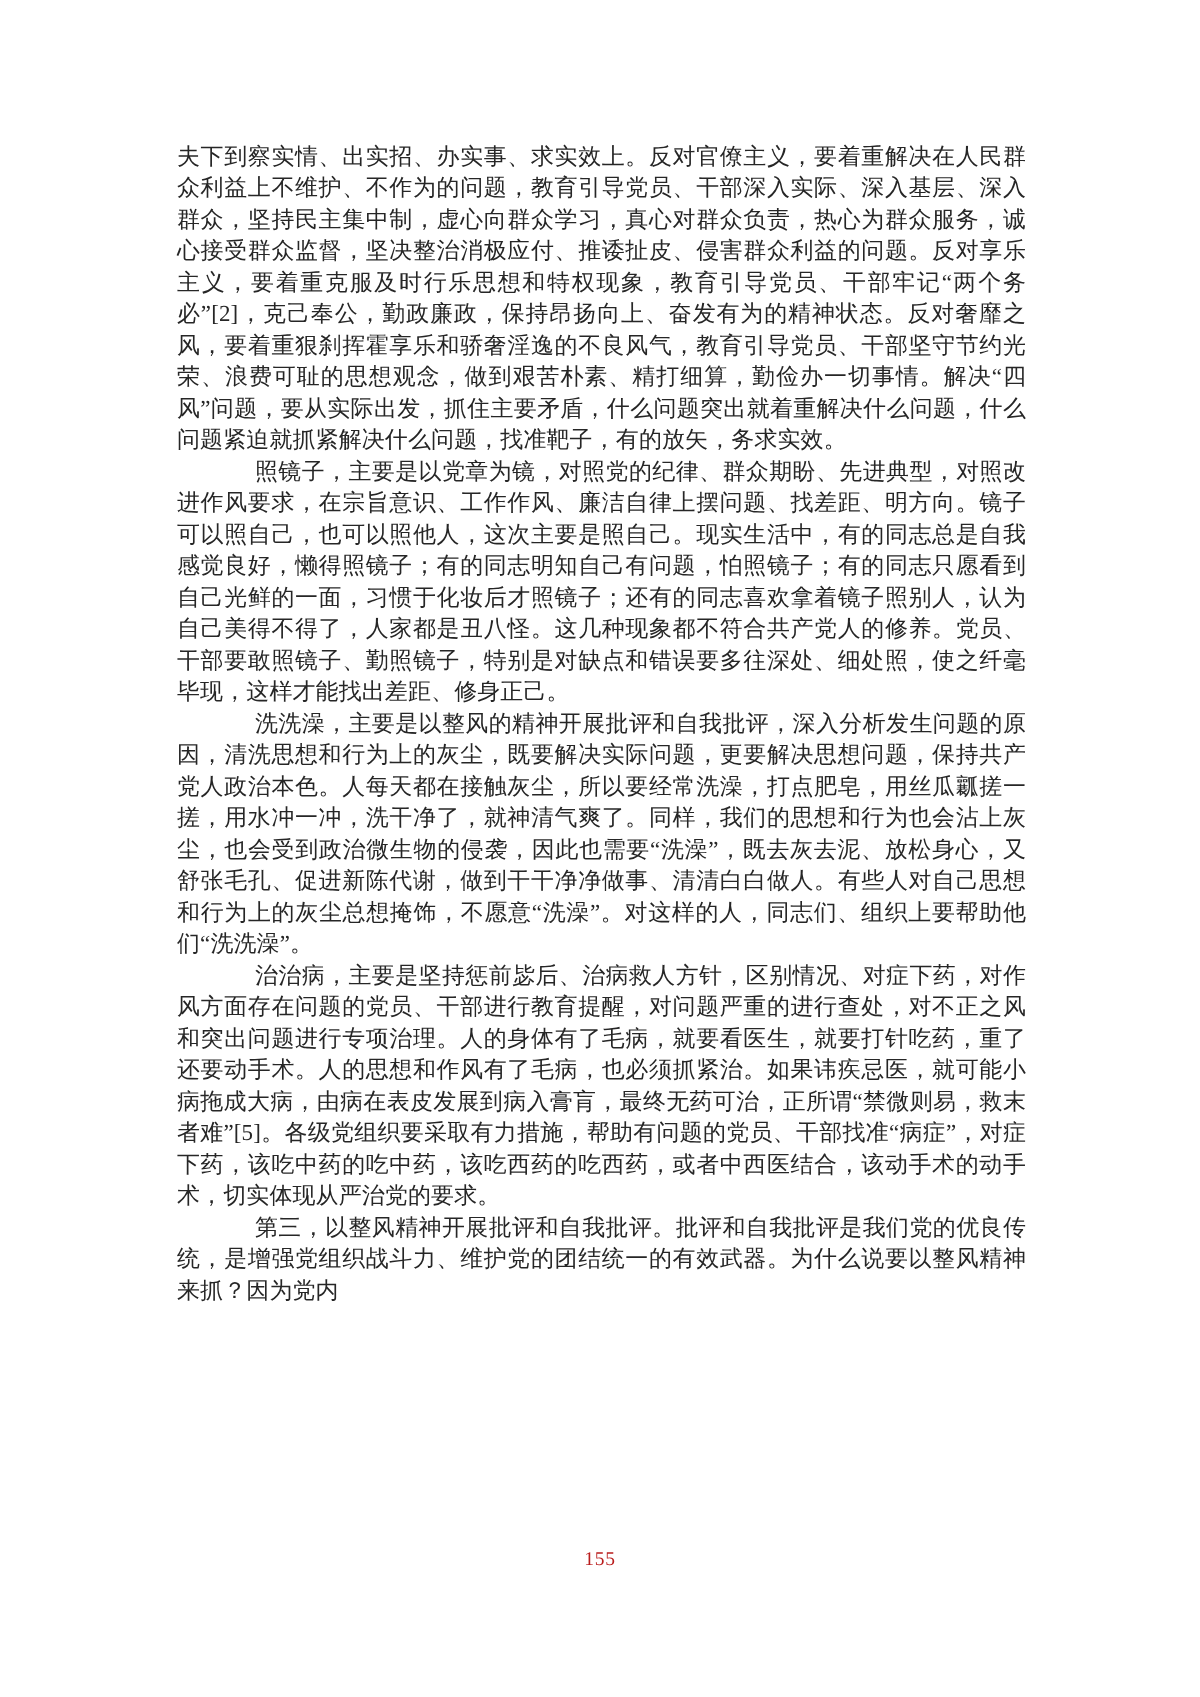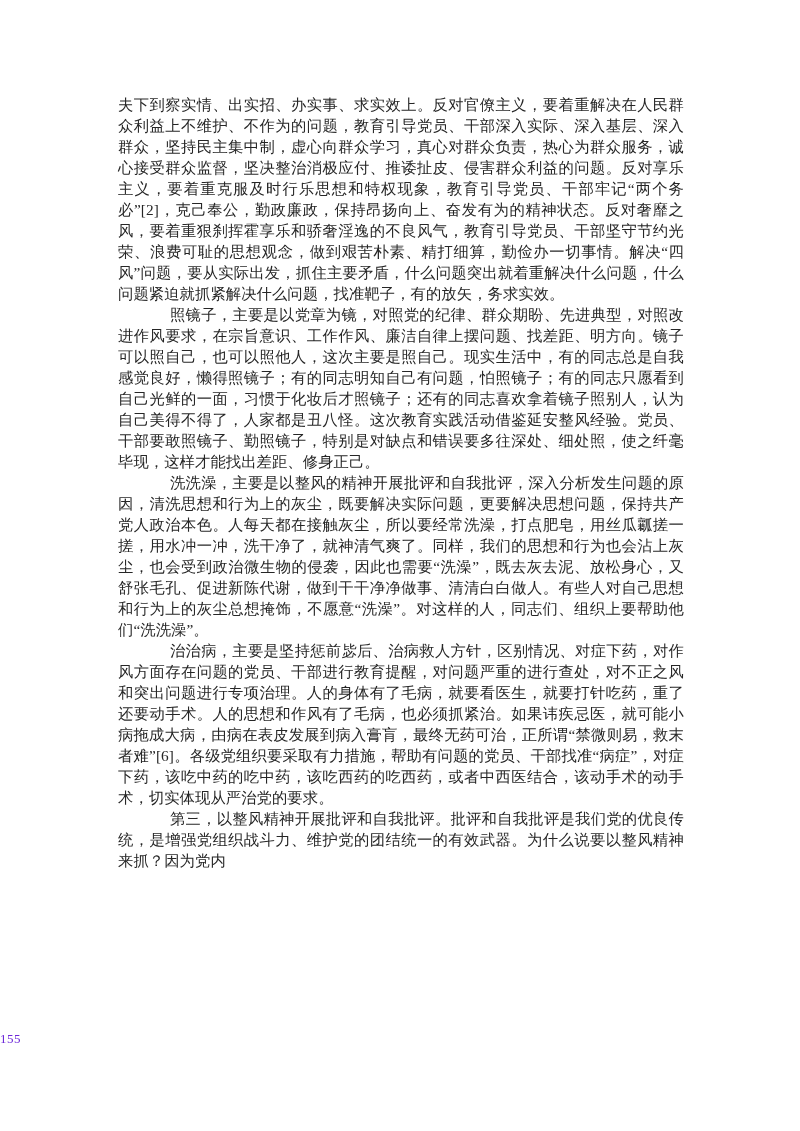--- a/index.html
+++ b/index.html
@@ -40,31 +40,31 @@
     text-indent: 0;
   }
   .para.indent {
     text-indent: 52px;
   }
   .page-number {
     position: absolute;
     left: 0;
     top: 1031px;
     width: 800px;
-    text-align: left;
+    text-align: center;
     font-size: 13px;
-    color: #6d28d9;
+    color: #b91c1c;
     letter-spacing: 0.5px;
   }
 </style>
 </head>
 <body>
 
 <div class="page">
   <div class="text-body">
       <p class="para">夫下到察实情、出实招、办实事、求实效上。反对官僚主义，要着重解决在人民群众利益上不维护、不作为的问题，教育引导党员、干部深入实际、深入基层、深入群众，坚持民主集中制，虚心向群众学习，真心对群众负责，热心为群众服务，诚心接受群众监督，坚决整治消极应付、推诿扯皮、侵害群众利益的问题。反对享乐主义，要着重克服及时行乐思想和特权现象，教育引导党员、干部牢记“两个务必”[2]，克己奉公，勤政廉政，保持昂扬向上、奋发有为的精神状态。反对奢靡之风，要着重狠刹挥霍享乐和骄奢淫逸的不良风气，教育引导党员、干部坚守节约光荣、浪费可耻的思想观念，做到艰苦朴素、精打细算，勤俭办一切事情。解决“四风”问题，要从实际出发，抓住主要矛盾，什么问题突出就着重解决什么问题，什么问题紧迫就抓紧解决什么问题，找准靶子，有的放矢，务求实效。</p>
-      <p class="para indent">照镜子，主要是以党章为镜，对照党的纪律、群众期盼、先进典型，对照改进作风要求，在宗旨意识、工作作风、廉洁自律上摆问题、找差距、明方向。镜子可以照自己，也可以照他人，这次主要是照自己。现实生活中，有的同志总是自我感觉良好，懒得照镜子；有的同志明知自己有问题，怕照镜子；有的同志只愿看到自己光鲜的一面，习惯于化妆后才照镜子；还有的同志喜欢拿着镜子照别人，认为自己美得不得了，人家都是丑八怪。这次教育实践活动借鉴延安整风经验。党员、干部要敢照镜子、勤照镜子，特别是对缺点和错误要多往深处、细处照，使之纤毫毕现，这样才能找出差距、修身正己。</p>
+      <p class="para indent">照镜子，主要是以党章为镜，对照党的纪律、群众期盼、先进典型，对照改进作风要求，在宗旨意识、工作作风、廉洁自律上摆问题、找差距、明方向。镜子可以照自己，也可以照他人，这次主要是照自己。现实生活中，有的同志总是自我感觉良好，懒得照镜子；有的同志明知自己有问题，怕照镜子；有的同志只愿看到自己光鲜的一面，习惯于化妆后才照镜子；还有的同志喜欢拿着镜子照别人，认为自己美得不得了，人家都是丑八怪。这几种现象都不符合共产党人的修养。党员、干部要敢照镜子、勤照镜子，特别是对缺点和错误要多往深处、细处照，使之纤毫毕现，这样才能找出差距、修身正己。</p>
       <p class="para indent">洗洗澡，主要是以整风的精神开展批评和自我批评，深入分析发生问题的原因，清洗思想和行为上的灰尘，既要解决实际问题，更要解决思想问题，保持共产党人政治本色。人每天都在接触灰尘，所以要经常洗澡，打点肥皂，用丝瓜瓤搓一搓，用水冲一冲，洗干净了，就神清气爽了。同样，我们的思想和行为也会沾上灰尘，也会受到政治微生物的侵袭，因此也需要“洗澡”，既去灰去泥、放松身心，又舒张毛孔、促进新陈代谢，做到干干净净做事、清清白白做人。有些人对自己思想和行为上的灰尘总想掩饰，不愿意“洗澡”。对这样的人，同志们、组织上要帮助他们“洗洗澡”。</p>
-      <p class="para indent">治治病，主要是坚持惩前毖后、治病救人方针，区别情况、对症下药，对作风方面存在问题的党员、干部进行教育提醒，对问题严重的进行查处，对不正之风和突出问题进行专项治理。人的身体有了毛病，就要看医生，就要打针吃药，重了还要动手术。人的思想和作风有了毛病，也必须抓紧治。如果讳疾忌医，就可能小病拖成大病，由病在表皮发展到病入膏肓，最终无药可治，正所谓“禁微则易，救末者难”[6]。各级党组织要采取有力措施，帮助有问题的党员、干部找准“病症”，对症下药，该吃中药的吃中药，该吃西药的吃西药，或者中西医结合，该动手术的动手术，切实体现从严治党的要求。</p>
+      <p class="para indent">治治病，主要是坚持惩前毖后、治病救人方针，区别情况、对症下药，对作风方面存在问题的党员、干部进行教育提醒，对问题严重的进行查处，对不正之风和突出问题进行专项治理。人的身体有了毛病，就要看医生，就要打针吃药，重了还要动手术。人的思想和作风有了毛病，也必须抓紧治。如果讳疾忌医，就可能小病拖成大病，由病在表皮发展到病入膏肓，最终无药可治，正所谓“禁微则易，救末者难”[5]。各级党组织要采取有力措施，帮助有问题的党员、干部找准“病症”，对症下药，该吃中药的吃中药，该吃西药的吃西药，或者中西医结合，该动手术的动手术，切实体现从严治党的要求。</p>
       <p class="para indent">第三，以整风精神开展批评和自我批评。批评和自我批评是我们党的优良传统，是增强党组织战斗力、维护党的团结统一的有效武器。为什么说要以整风精神来抓？因为党内</p>
     </div>
   <div class="page-number">155</div>
 </div>
 
 </body></html>

